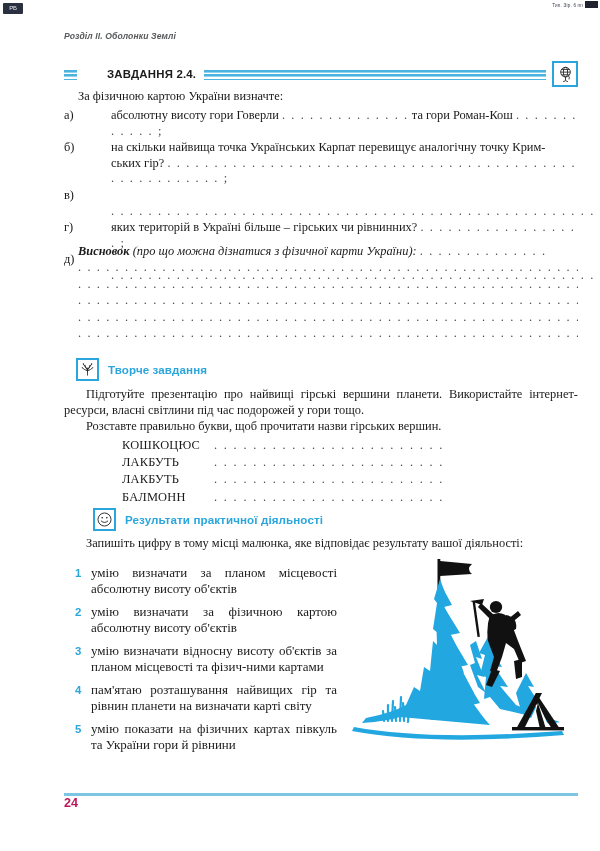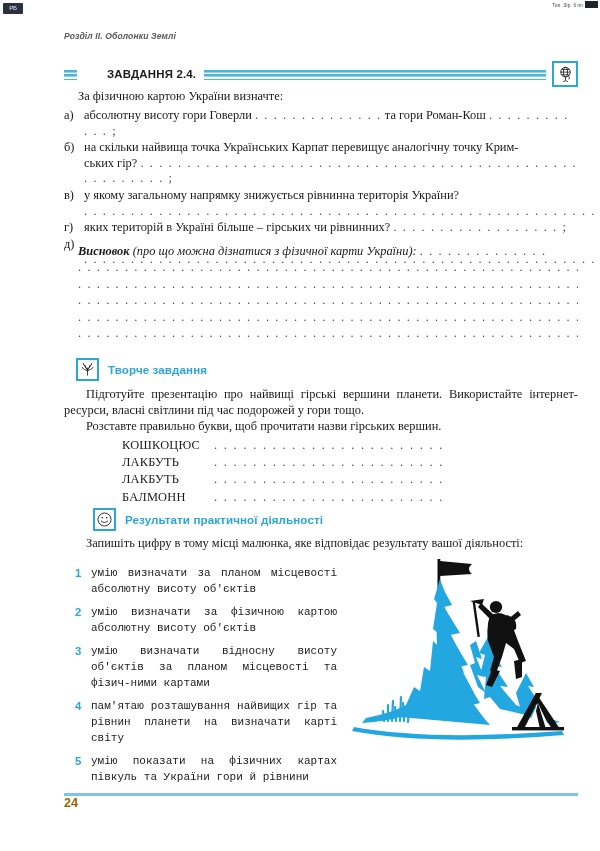--- a/index.html
+++ b/index.html
@@ -136,20 +136,21 @@
     font-size: 12.4px;
     line-height: 15.6px;
     margin-bottom: 1px;
   }
   .qmark {
     flex: none;
     width: 20px;
   }
   .qtext {
     flex: 1 1 auto;
+    margin-left: 27px;
   }
   .dots {
     letter-spacing: 1.6px;
     color: #4a4a4a;
   }
   .fullrule {
     display: block;
     overflow: hidden;
     white-space: nowrap;
     letter-spacing: 1.6px;
@@ -276,24 +277,23 @@
     flex: none;
     width: 16px;
     font-family: "Liberation Sans", sans-serif;
     font-weight: bold;
     font-size: 11.4px;
     color: #2ba6dd;
     line-height: 16px;
   }
   .rtext {
     flex: 1 1 auto;
-    font-size: 11px;
+    font-size: 13px;
     line-height: 16px;
     text-align: justify;
-    font-family: Liberation Mono, monospace;
   }
 
   
   .illus {
     position: absolute;
     left: 340px;
     top: 545px;
     width: 252px;
     height: 240px;
   }
@@ -307,21 +307,21 @@
     height: 2.6px;
     background: #7cc6e3;
   }
   .page-num {
     position: absolute;
     left: 64px;
     top: 796px;
     font-family: "Liberation Sans", sans-serif;
     font-weight: bold;
     font-size: 12.6px;
-    color: #a16207;
+    color: #be185d;
   }
 </style>
 </head>
 <body>
 
 <div class="page">
 
   <div class="scan-badge">РБ</div>
   <div class="scan-corner">
     <span>Тип. Зір. 6 пп</span><span class="blk"></span>
@@ -367,21 +367,21 @@
       <span class="qtext">
         <span>на скільки найвища точка Українських Карпат перевищує аналогічну точку Крим-</span><br>
         <span>ських гір?</span>
         <span class="dots">. . . . . . . . . . . . . . . . . . . . . . . . . . . . . . . . . . . . . . . . . . . . . . . . . . . . . . . . ;</span>
       </span>
     </div>
 
     <div class="qrow">
       <span class="qmark">в)</span>
       <span class="qtext">
-        <span>у якому загальному напрямку знижується рівнинна територія України?</span><br>
+        <br>
         <span class="fullrule">. . . . . . . . . . . . . . . . . . . . . . . . . . . . . . . . . . . . . . . . . . . . . . . . . . . . . . . . . . . . . . . . . . . . . . . . . . . . . ;</span>
       </span>
     </div>
 
     <div class="qrow">
       <span class="qmark">г)</span>
       <span class="qtext">
         <span>яких територій в Україні більше – гірських чи рівнинних?</span>
         <span class="dots">. . . . . . . . . . . . . . . . . . ;</span>
       </span>

